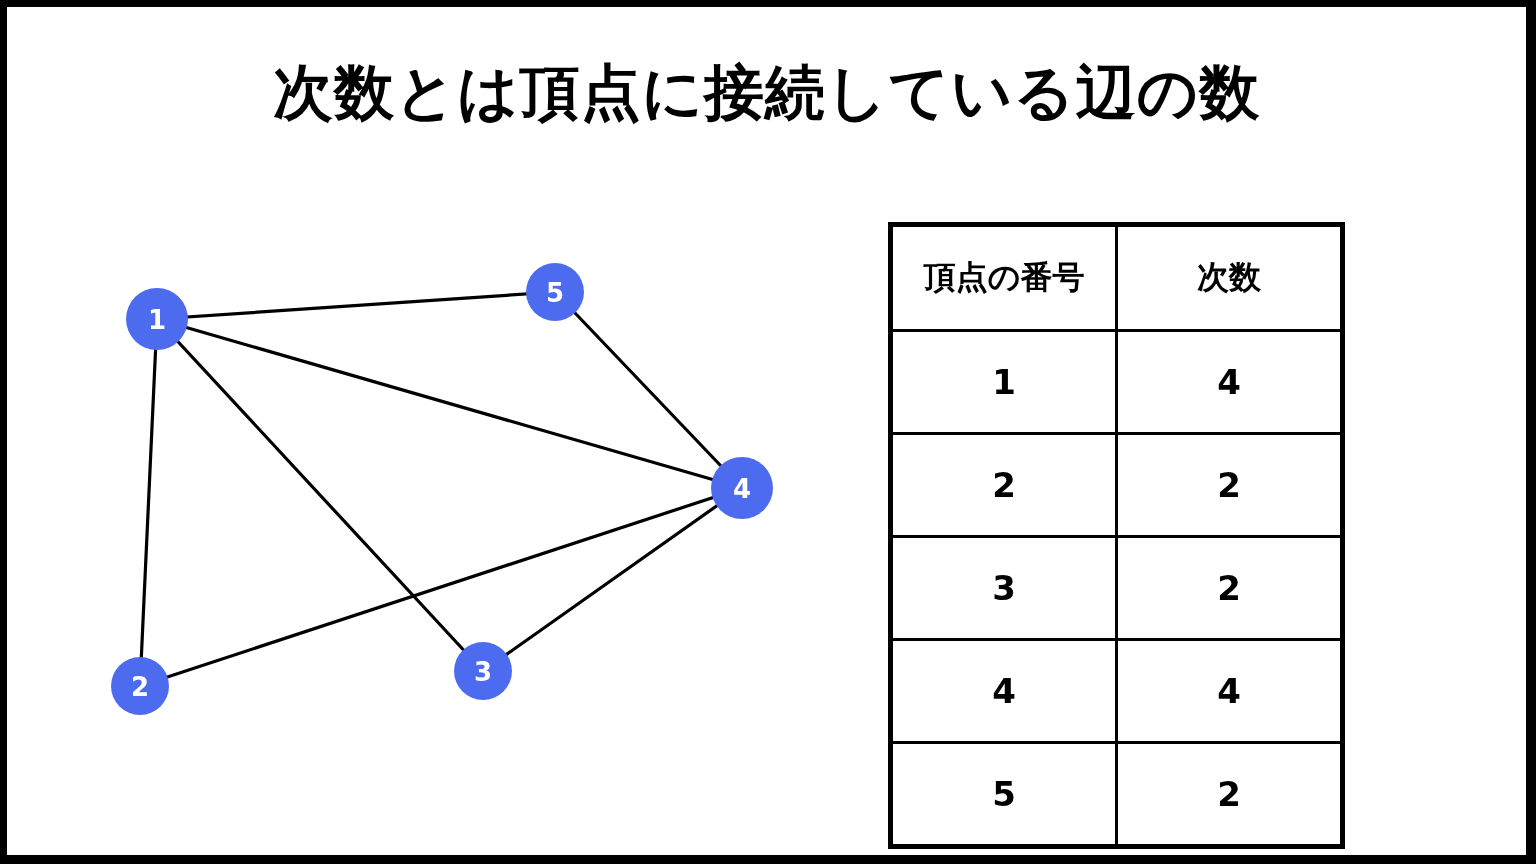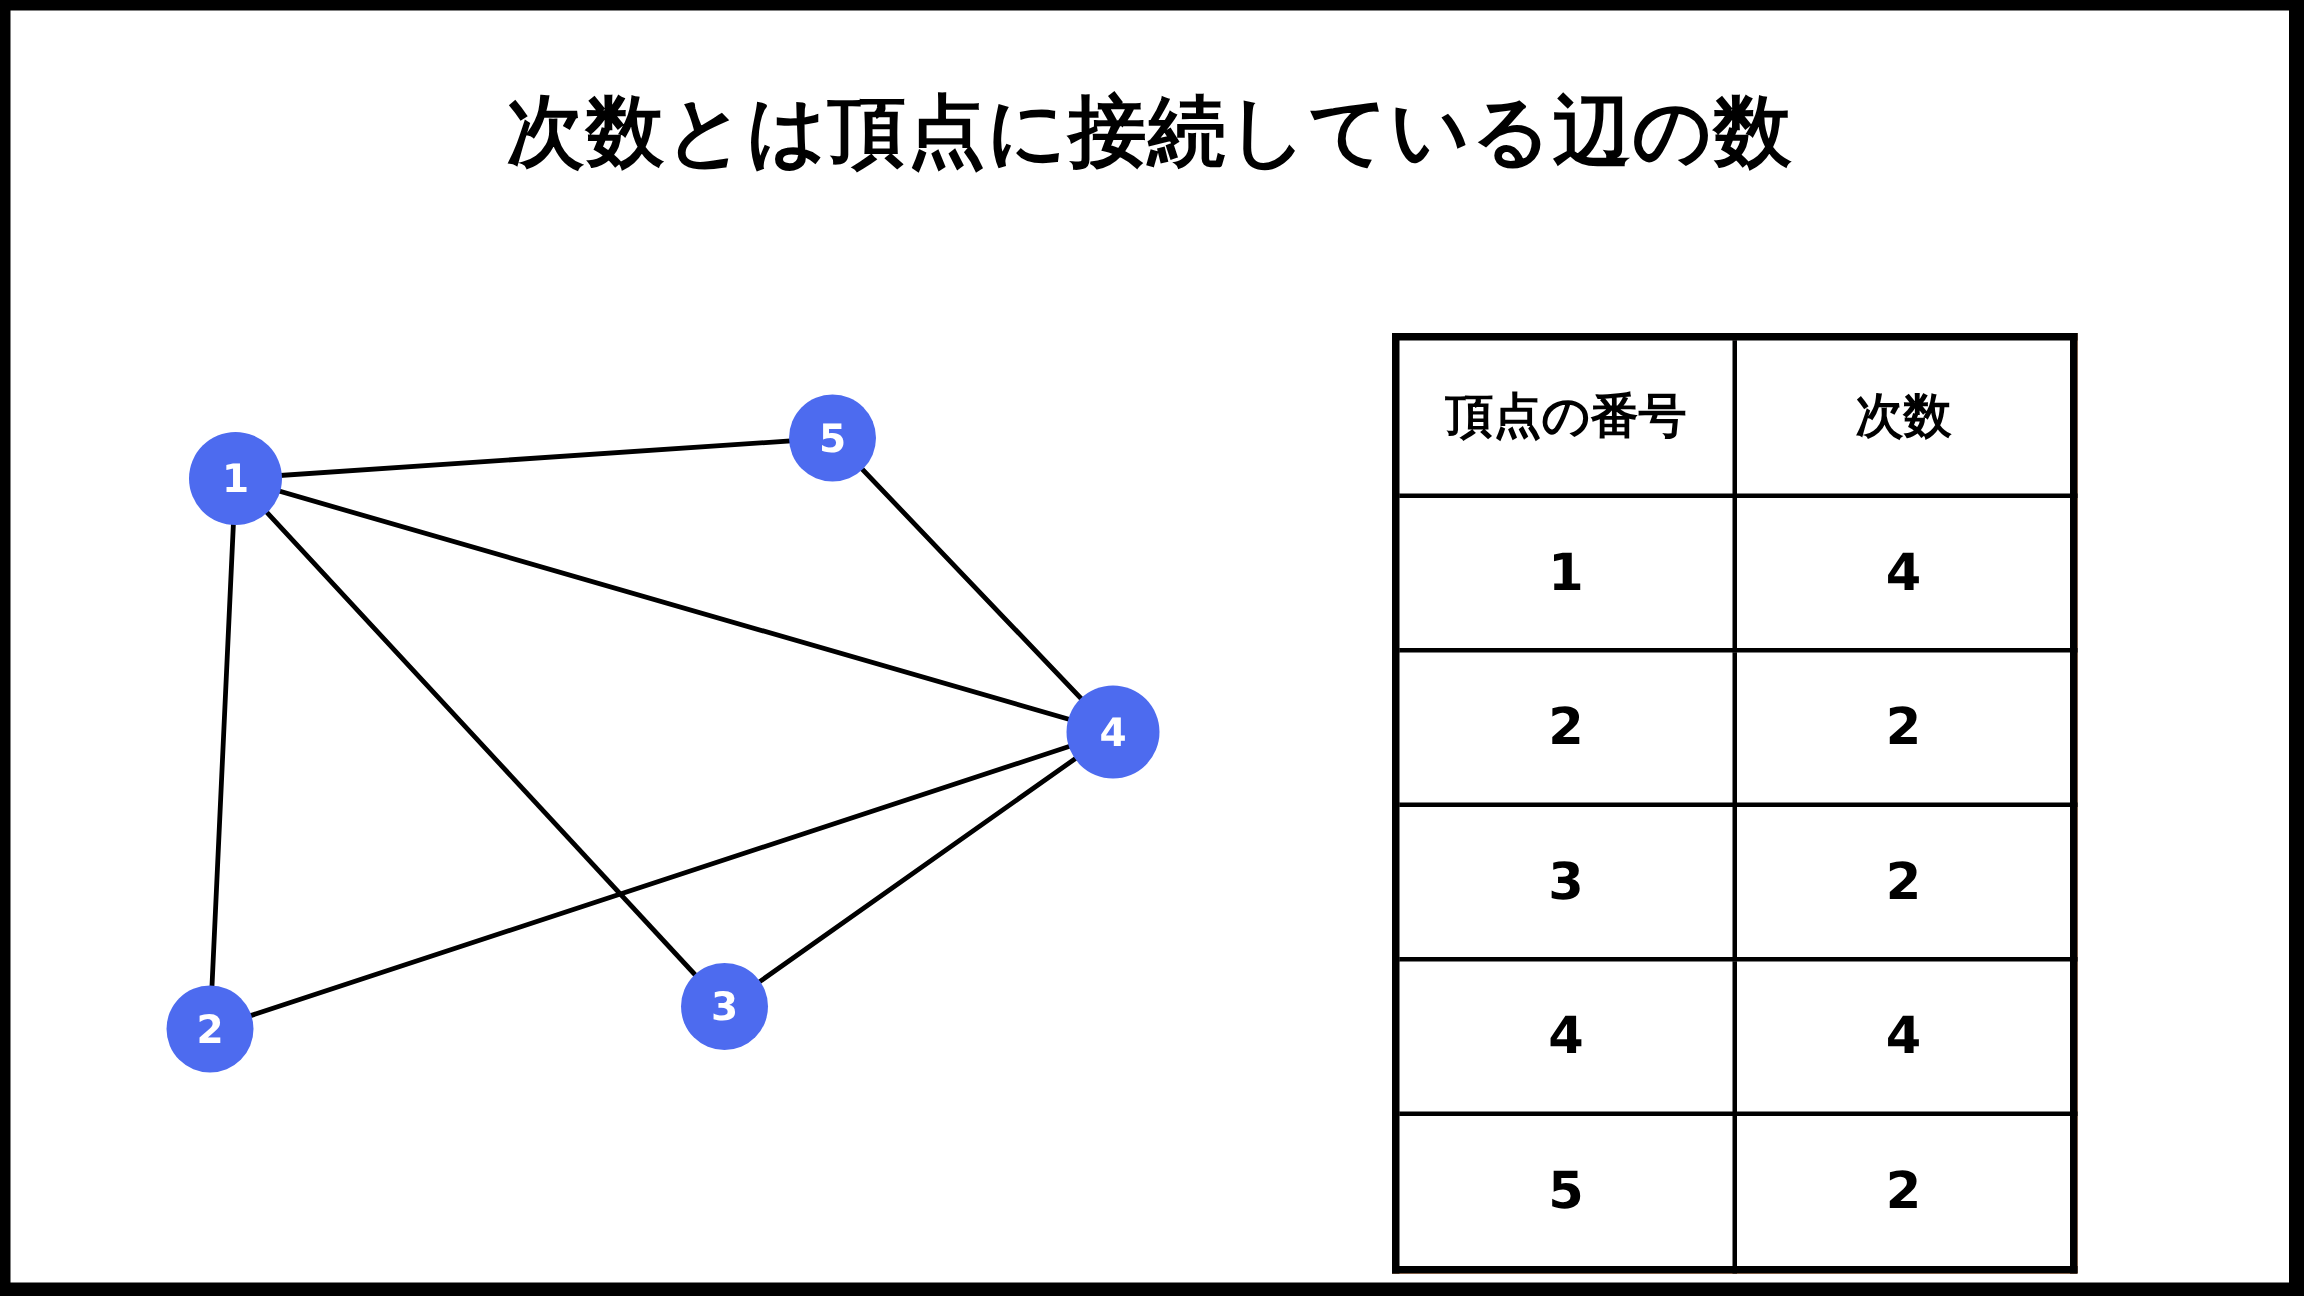--- a/index.html
+++ b/index.html
@@ -30,21 +30,21 @@
     background: #ffffff;
   }
 
   
   #slide-title {
     position: absolute;
     left: 0;
     top: 52px;
     width: 1519px;
     text-align: center;
-    font-size: 52px;
+    font-size: 60px;
     font-weight: 700;
     letter-spacing: 1px;
     color: #000000;
     line-height: 1.12;
     white-space: nowrap;
     font-family: "DejaVu Sans", "Liberation Sans", sans-serif;
   }
 
   
   #graph-area {
@@ -86,22 +86,21 @@
     top: 215px;
     width: 457px;
     height: 590px;
   }
   table#degree-table {
     width: 100%;
     height: 100%;
     border-collapse: collapse;
     table-layout: fixed;
     border: 5px solid #000000;
-    background: #f97316;
-    margin-left: 40px;
+    background: #fdba74;
   }
   table#degree-table th,
   table#degree-table td {
     border: 3px solid #000000;
     text-align: center;
     vertical-align: middle;
     color: #000000;
     background: #ffffff;
   }
   table#degree-table th {

